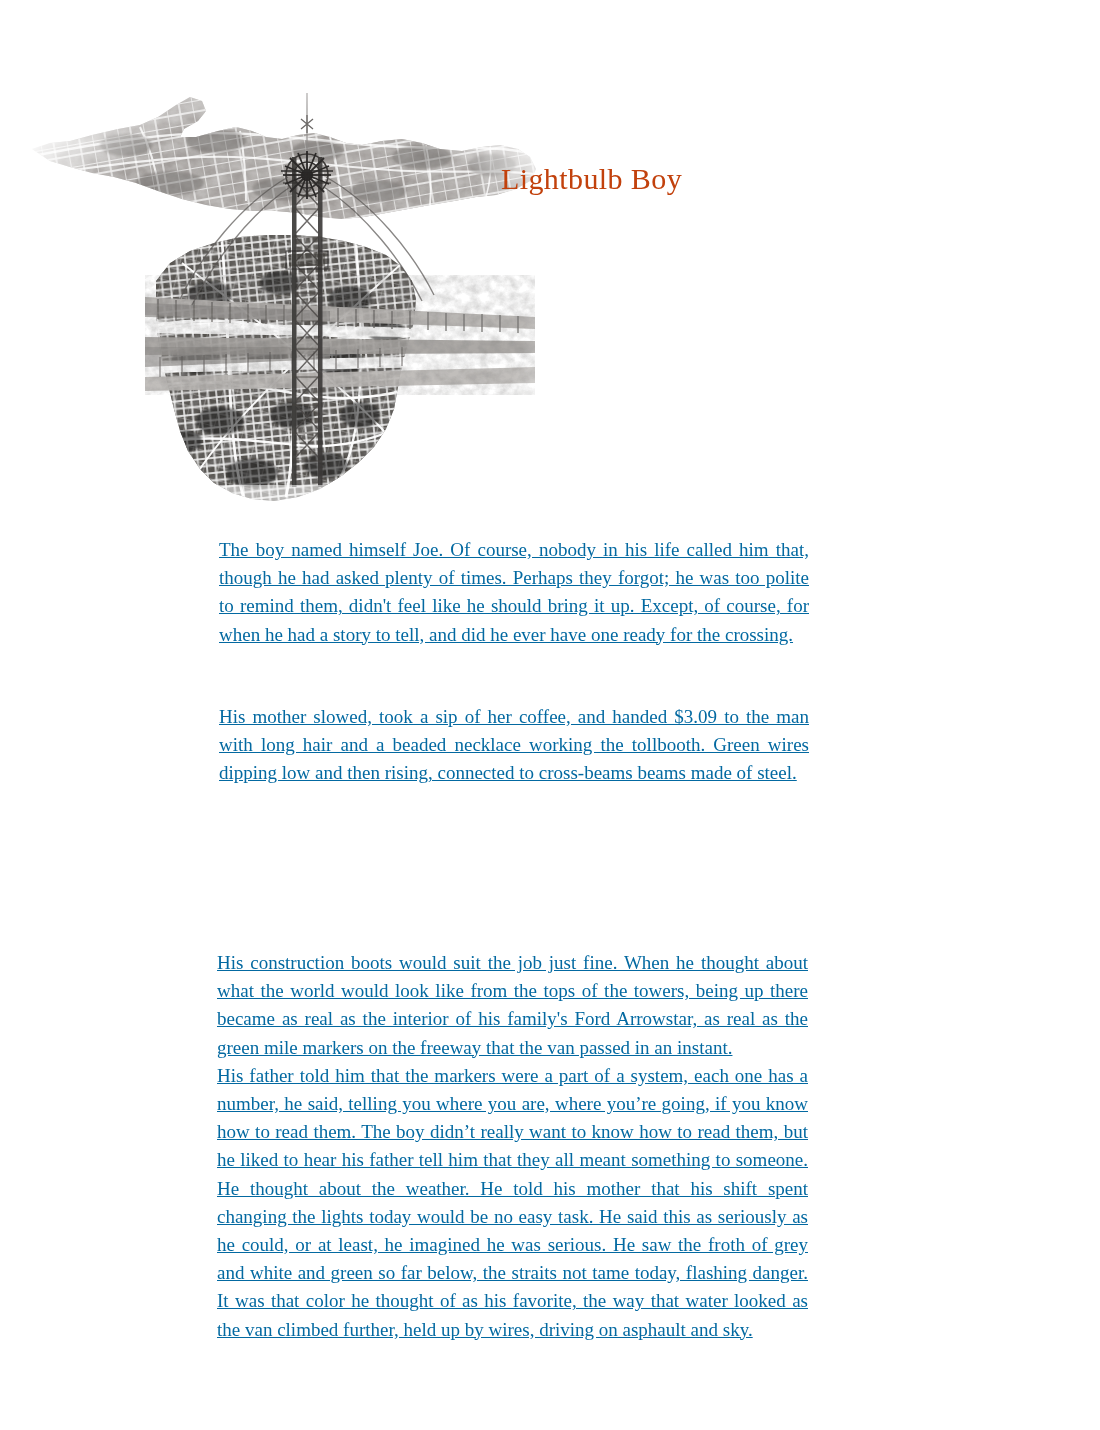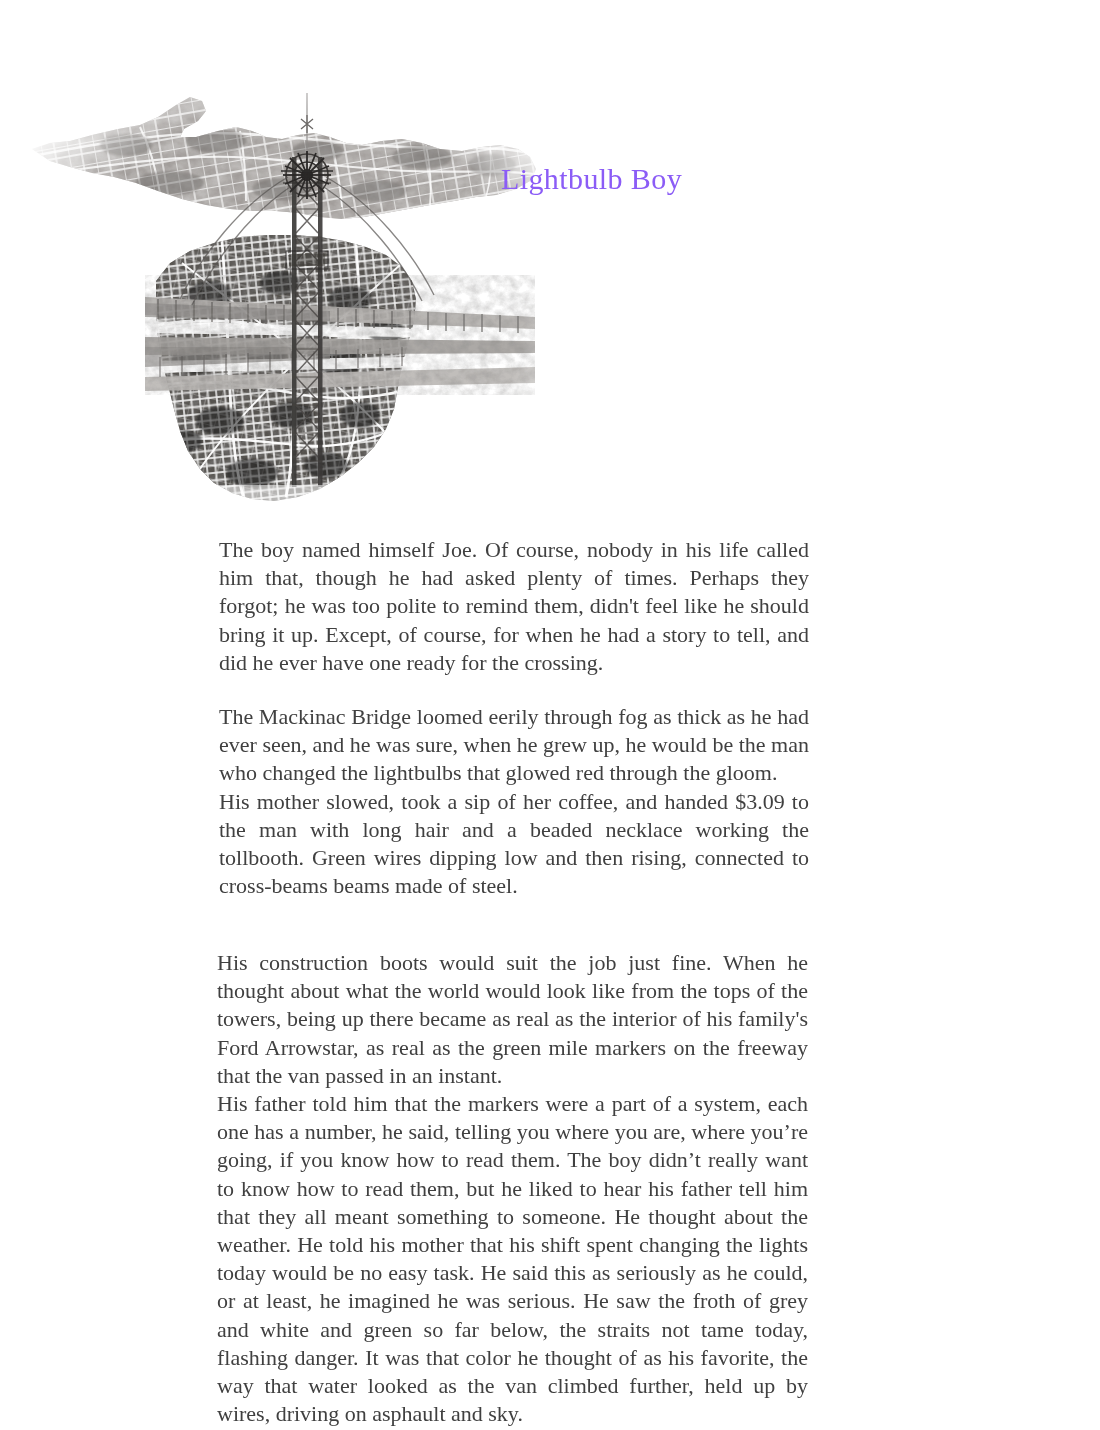--- a/index.html
+++ b/index.html
@@ -28,40 +28,41 @@
   .artwork svg { display: block; width: 100%; height: 100%; }
 
   
   .page-title {
     position: absolute;
     left: 501px;
     top: 162px;
     font-size: 30px;
     line-height: 1.15;
     letter-spacing: 0.4px;
-    color: #8b5cf6;
+    color: #c2410c;
     white-space: nowrap;
     font-weight: normal;
     margin: 0;
   }
 
   
   .textcol {
     position: absolute;
     left: 0;
     top: 0;
     width: 1100px;
   }
   .para-block {
     position: absolute;
     text-align: justify;
     text-justify: inter-word;
-    font-size: 22px;
+    font-size: 19px;
     line-height: 28.2px;
-    color: #404040;
+    color: #0369a1;
+    text-decoration: underline;
     -webkit-font-smoothing: antialiased;
   }
   .para-block p { margin: 0; }
   .para-block p.tight { margin-top: 0; }
 
   #block-a { left: 219px; top: 536px; width: 590px; }
   #block-b { left: 219px; top: 703px; width: 590px; }
   #block-c { left: 205px; top: 949px; width: 591px; margin-left: 12px; }
 
   
@@ -326,21 +327,20 @@
 
 <h1 class="page-title">Lightbulb Boy</h1>
 
 <div class="textcol">
 
   <div class="para-block" id="block-a">
     <p class="tight">The boy named himself Joe. Of course, nobody in his life called him that, though he had asked plenty of times. Perhaps they forgot; he was too polite to remind them, didn't feel like he should bring it up. Except, of course, for when he had a story to tell, and did he ever have one ready for the crossing.</p>
   </div>
 
   <div class="para-block" id="block-b">
-    <p class="tight">The Mackinac Bridge loomed eerily through fog as thick as he had ever seen, and he was sure, when he grew up, he would be the man who changed the lightbulbs that glowed red through the gloom.</p>
     <p class="tight">His mother slowed, took a sip of her coffee, and handed $3.09 to the man with long hair and a beaded necklace working the tollbooth. Green wires dipping low and then rising, connected to cross-beams beams made of steel.</p>
   </div>
 
   <div class="para-block" id="block-c">
     <p class="tight">His construction boots would suit the job just fine. When he thought about what the world would look like from the tops of the towers, being up there became as real as the interior of his family's Ford Arrowstar, as real as the green mile markers on the freeway that the van passed in an instant.</p>
     <p class="tight">His father told him that the markers were a part of a system, each one has a number, he said, telling you where you are, where you’re going, if you know how to read them. The boy didn’t really want to know how to read them, but he liked to hear his father tell him that they all meant something to someone. He thought about the weather. He told his mother that his shift spent changing the lights today would be no easy task. He said this as seriously as he could, or at least, he imagined he was serious. He saw the froth of grey and white and green so far below, the straits not tame today, flashing danger. It was that color he thought of as his favorite, the way that water looked as the van climbed further, held up by wires, driving on asphault and sky.</p>
   </div>
 
 </div>
 

